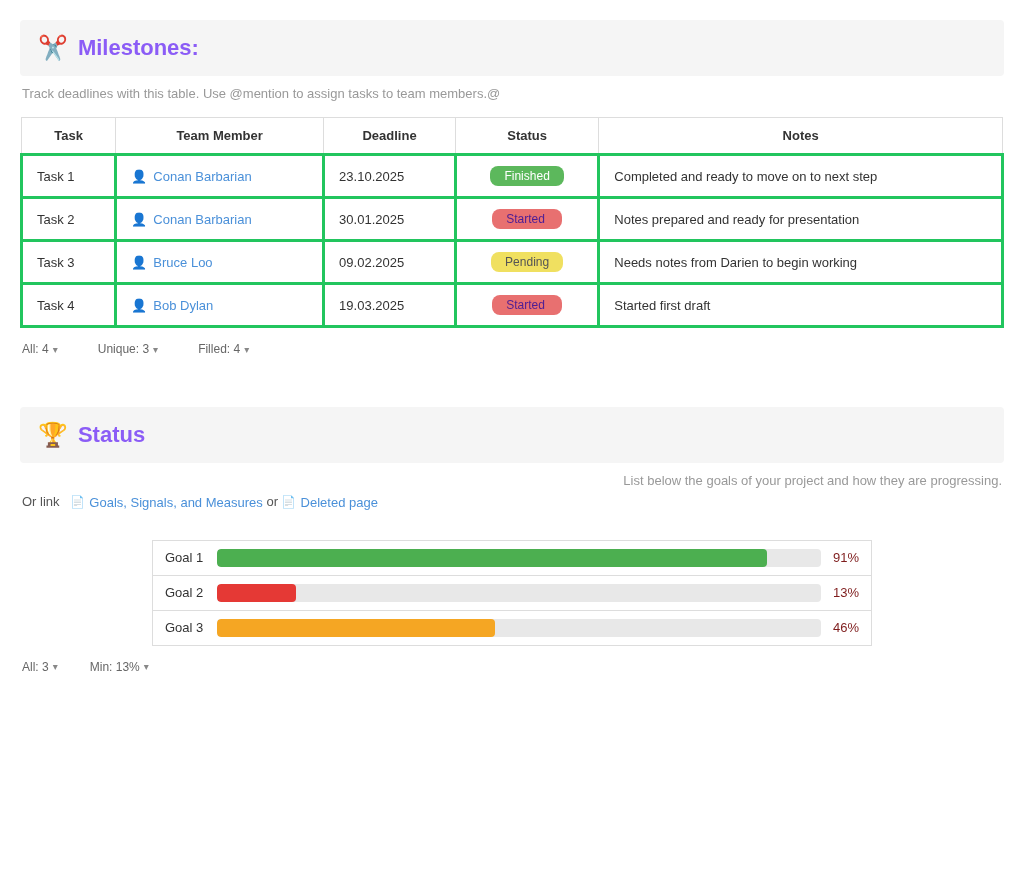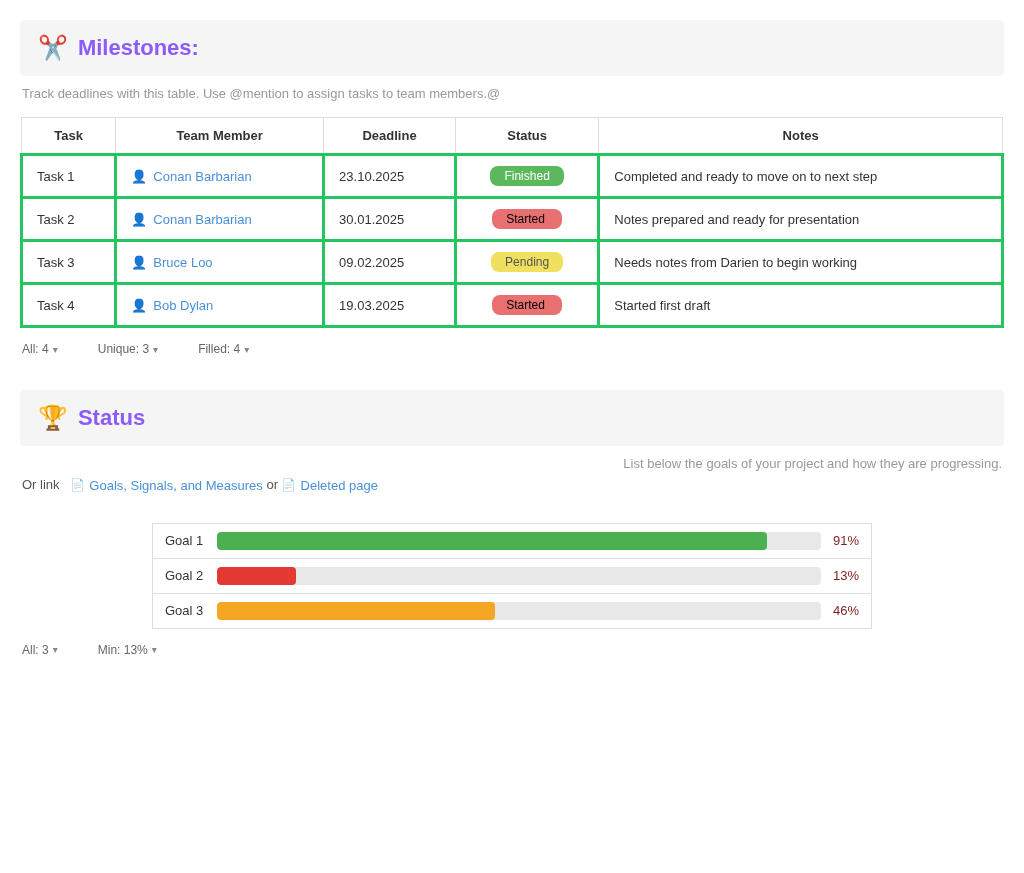--- a/index.html
+++ b/index.html
@@ -82,35 +82,35 @@
       font-weight: 500;
       text-align: left;
       min-width: 70px;
     }
     .badge-finished {
       background: #5cb85c;
       color: #fff;
     }
     .badge-started {
       background: #e87070;
-      color: #000000;
+      color: #4c1d95;
     }
     .badge-pending {
       background: #f0e060;
       color: #555;
     }
 
     
     .table-footer {
       display: flex;
       gap: 40px;
       padding: 4px 2px;
       color: #666;
       font-size: 12px;
-      margin-bottom: 30px;
+      margin-bottom: 47px;
     }
     .footer-item {
       display: flex;
       align-items: center;
       gap: 4px;
     }
     .footer-item .dropdown-arrow {
       font-size: 10px;
       color: #888;
     }
@@ -179,21 +179,21 @@
     }
     .goal-percent {
       min-width: 36px;
       text-align: right;
       font-size: 13px;
       color: #7f1d1d;
     }
 
     .goals-footer {
       display: flex;
-      gap: 40px;
+      gap: 32px;
       padding: 4px 2px;
       color: #666;
       font-size: 12px;
       margin-top: 4px;
     }
   </style>
 </head>
 <body>
 
 <div>

